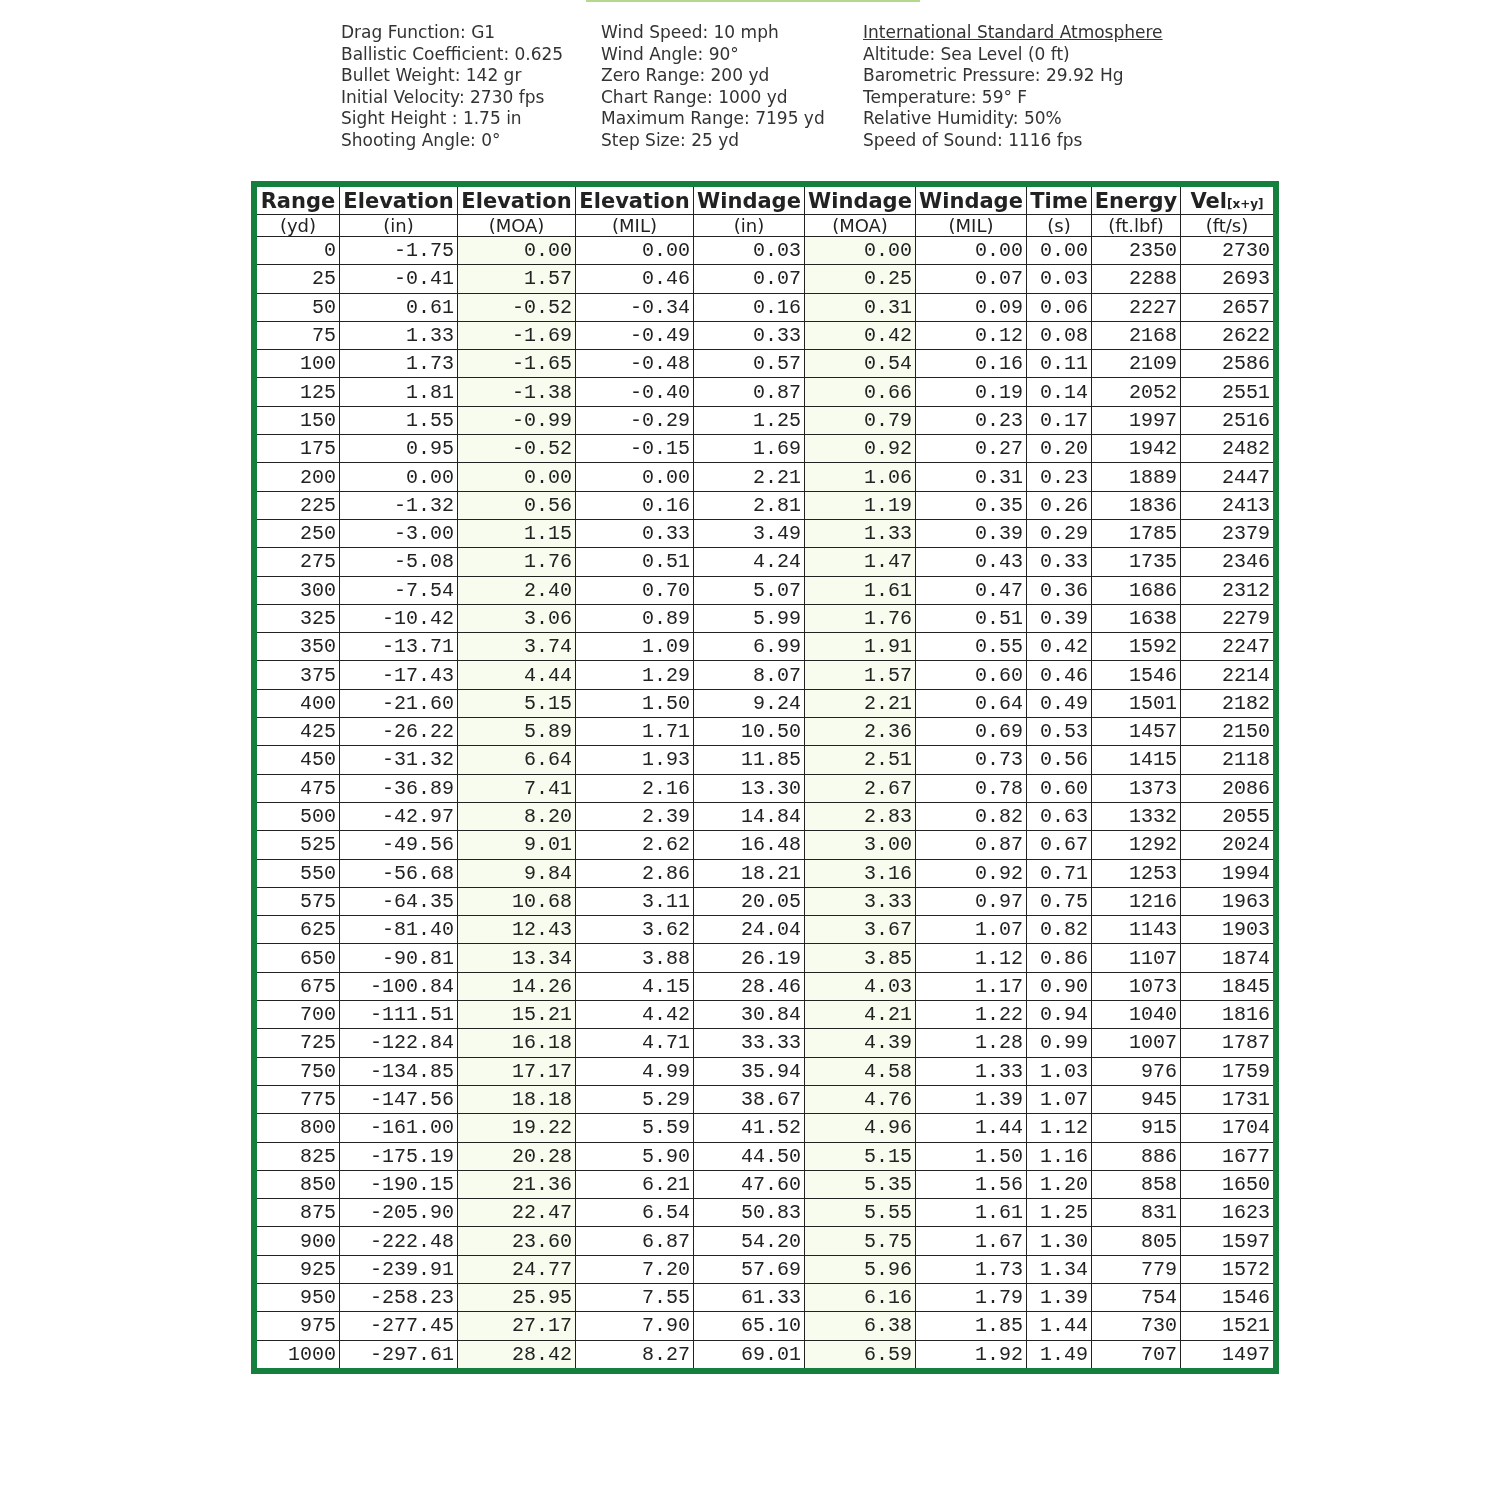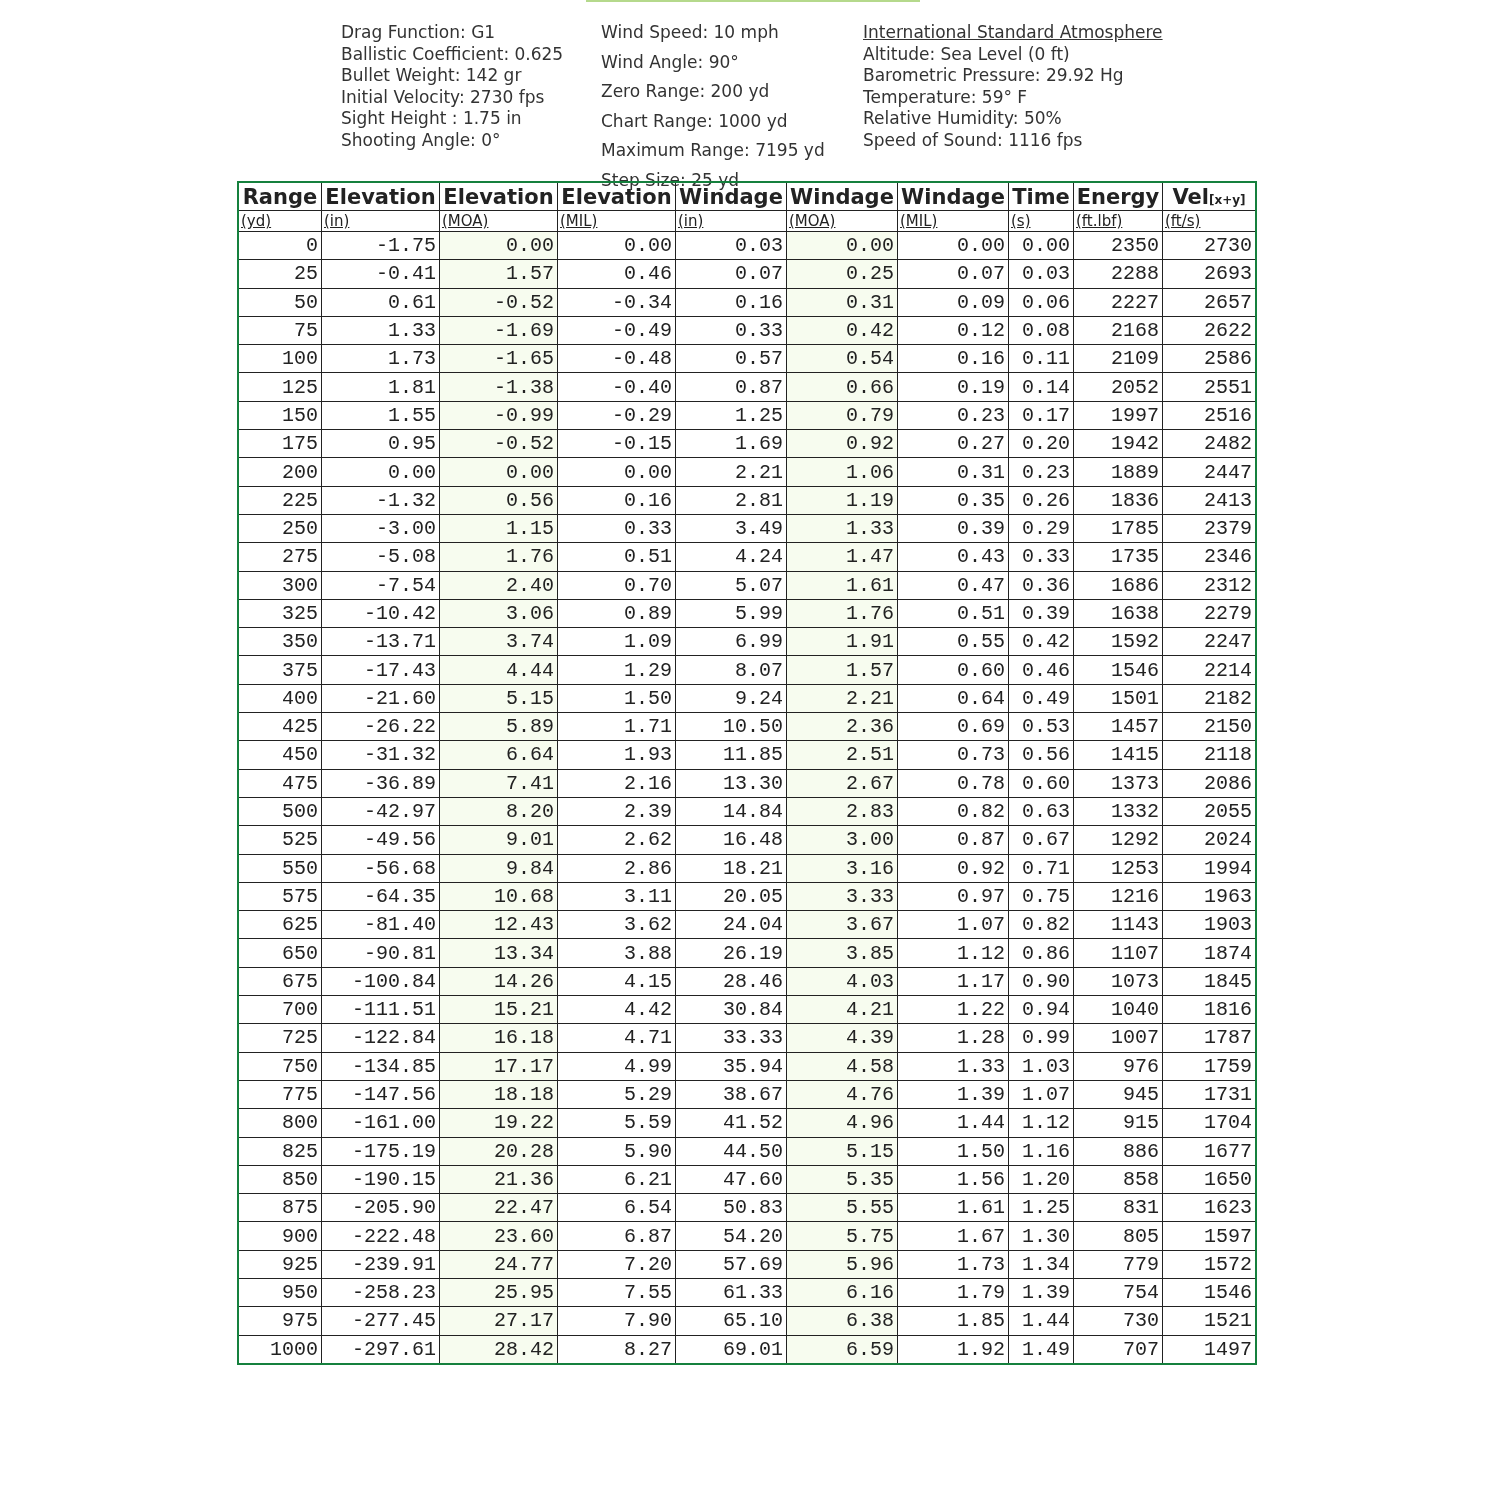--- a/index.html
+++ b/index.html
@@ -1,28 +1,28 @@
 <!DOCTYPE html>
 <html><head>
 <meta charset="utf-8">
 <style>
   html, body { margin:0; padding:0; background:#ffffff; }
   body { width:1500px; height:1500px; position:relative; overflow:hidden; font-family:"DejaVu Sans", sans-serif; color:#222; }
   .topbar { position:absolute; left:586px; top:0; width:334px; height:2px; background:#b5d98c; }
   .params { position:absolute; top:22px; left:341px; display:flex; font-size:17px; line-height:21.6px; color:#333; }
   .params .col { display:flex; flex-direction:column; }
   .params .col1 { width:260px; }
-  .params .col2 { width:262px;gap:8px; }
+  .params .col2 { width:262px; }
   .params .col3 { width:330px; }
   .params .ul { text-decoration:underline; }
-  table.bt { position:absolute; top:181px; left:237px; border-collapse:collapse; border:2px solid #15803d; }
+  table.bt { position:absolute; top:181px; left:251px; border-collapse:collapse; border:6px solid #15803d; }
   table.bt th, table.bt td { border:1.5px solid #222; padding:0 2px; }
   table.bt th.h1 { font-family:"DejaVu Sans", sans-serif; font-weight:bold; font-size:21px; height:27px; text-align:center; white-space:nowrap; padding:0 2px; }
   table.bt th.h1 .sub { font-size:12px; }
-  table.bt th.h2 { font-family:"DejaVu Sans", sans-serif; font-weight:normal; font-size:15px; height:20px; text-align:left;text-decoration:underline; }
+  table.bt th.h2 { font-family:"DejaVu Sans", sans-serif; font-weight:normal; font-size:18px; height:20px; text-align:center; }
   table.bt td { font-family:"Liberation Mono", "DejaVu Sans Mono", monospace; font-size:20px; height:27.3px; text-align:right; padding:0 3px 0 2px; color:#222; }
   table.bt td.g { background:#f7fcef; }
 </style>
 </head>
 <body>
 
 <div class="topbar"></div>
 
 <div class="params">
   <div class="col col1">

